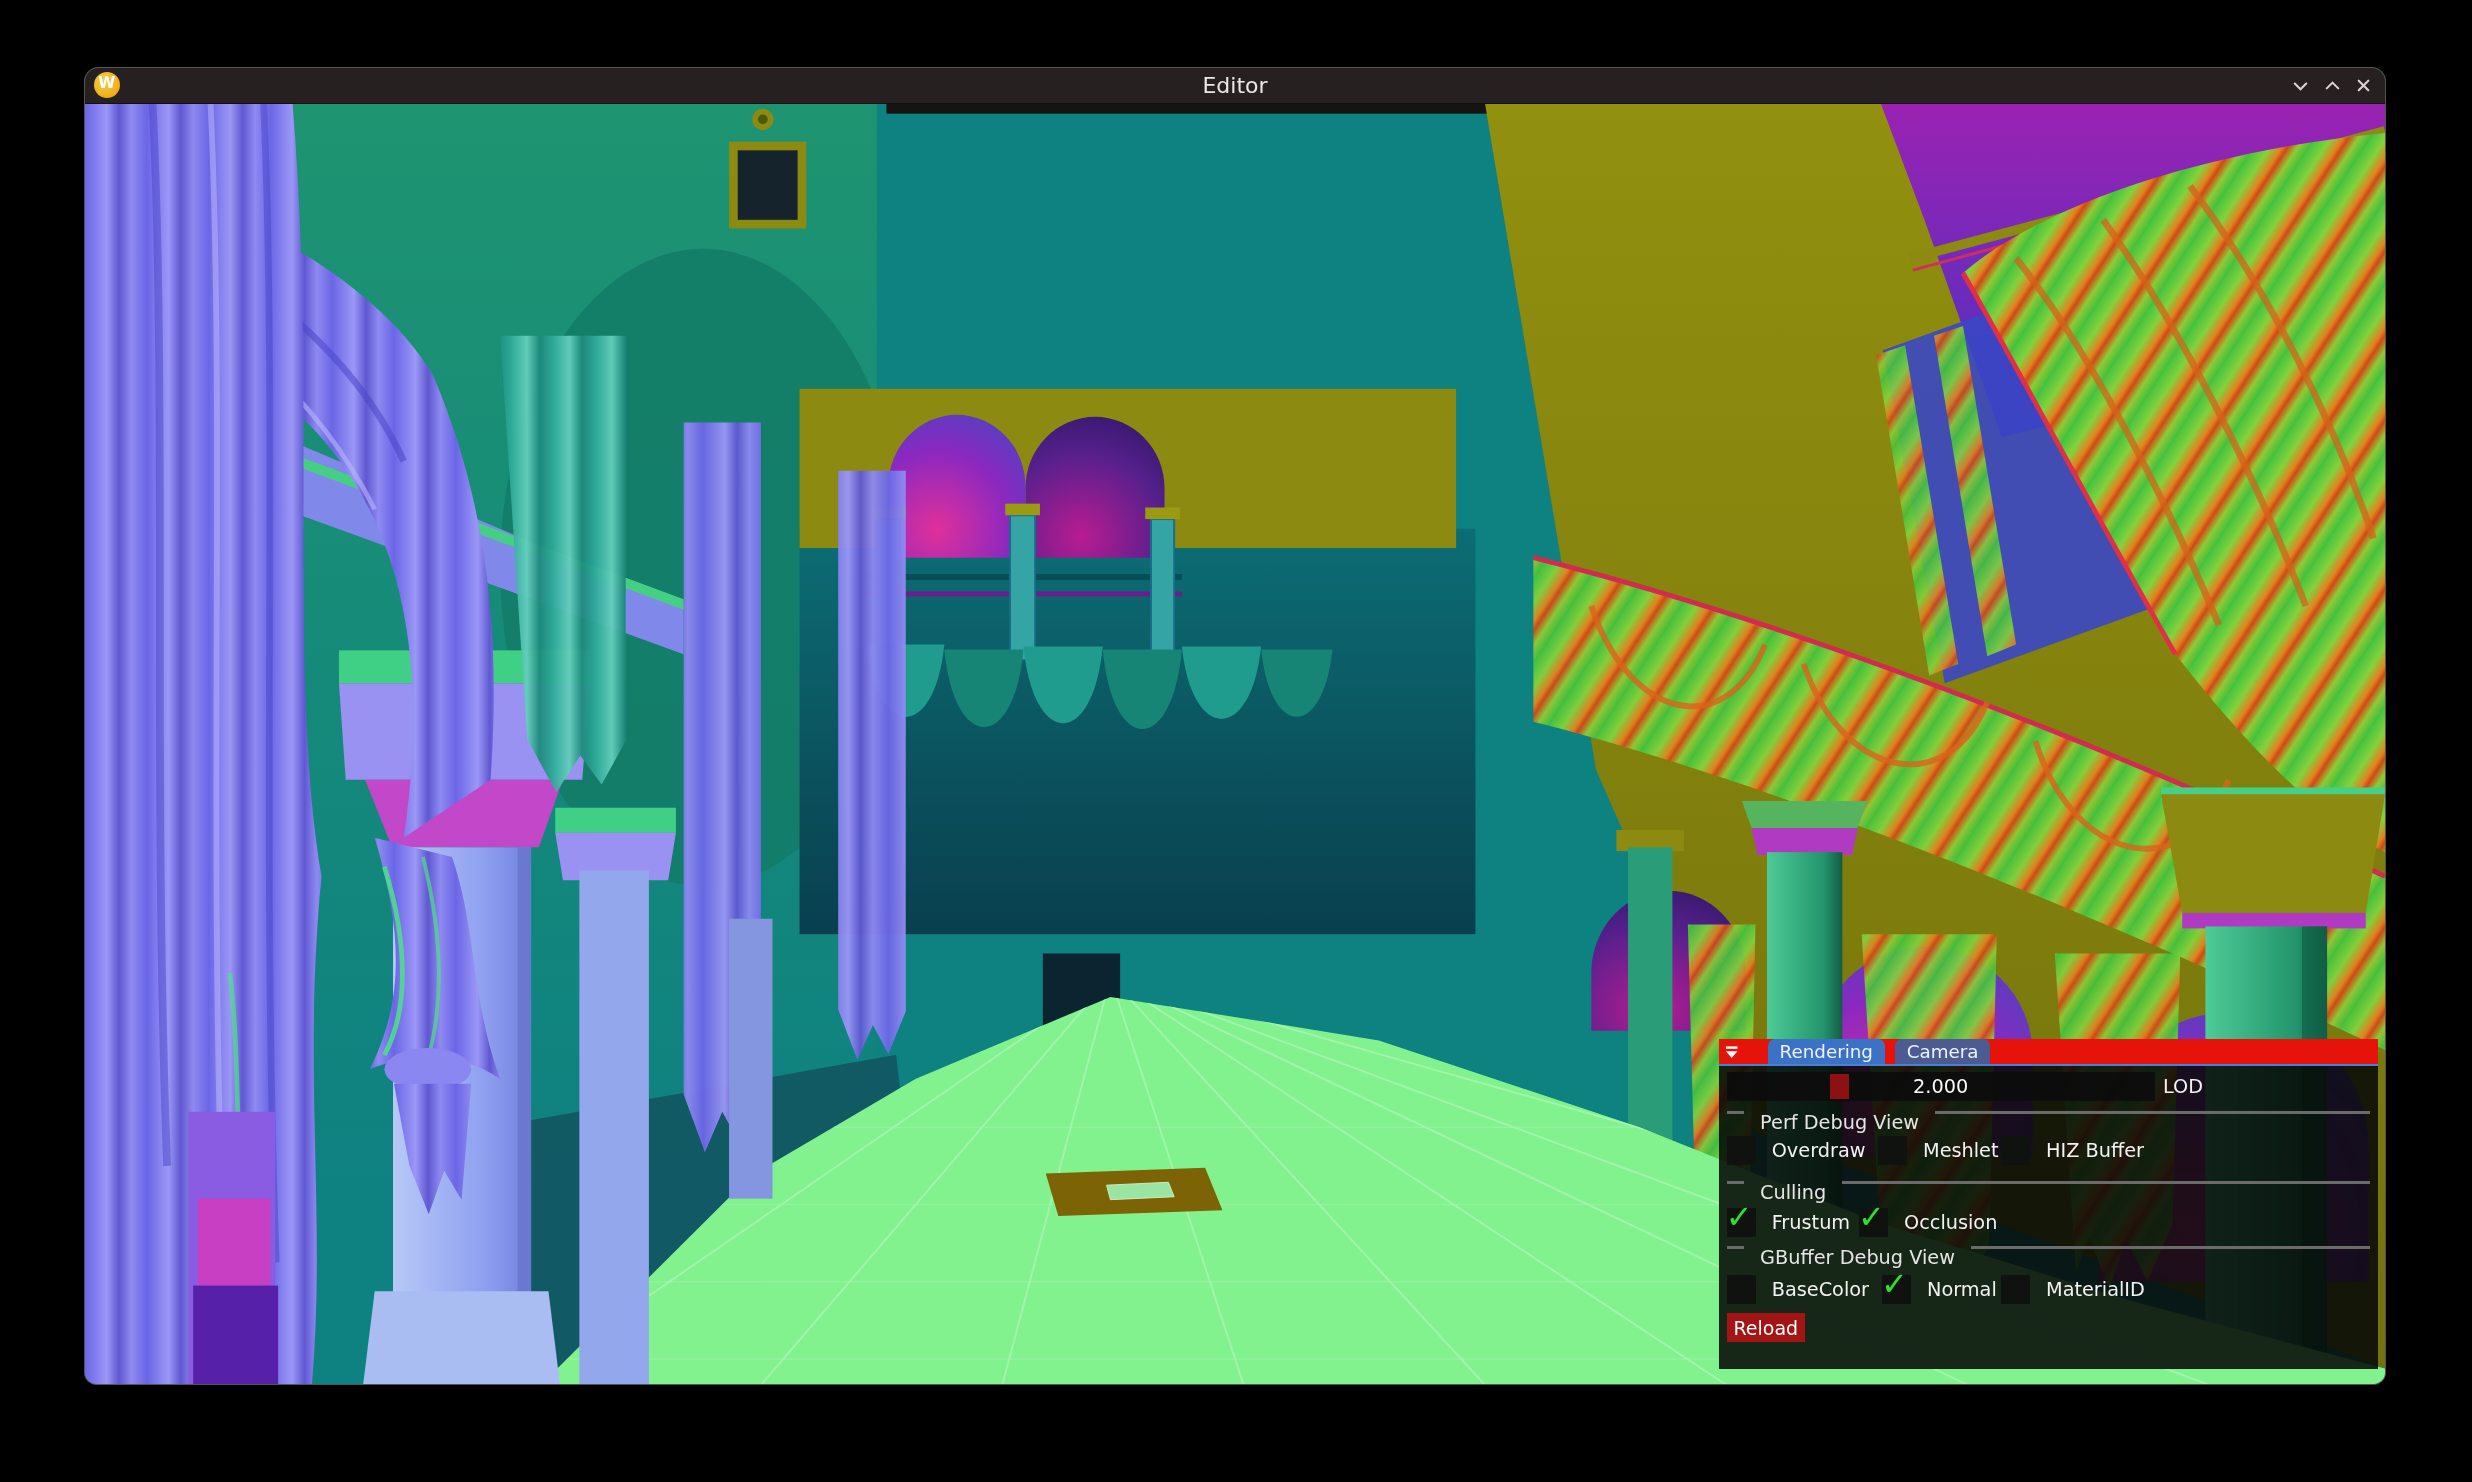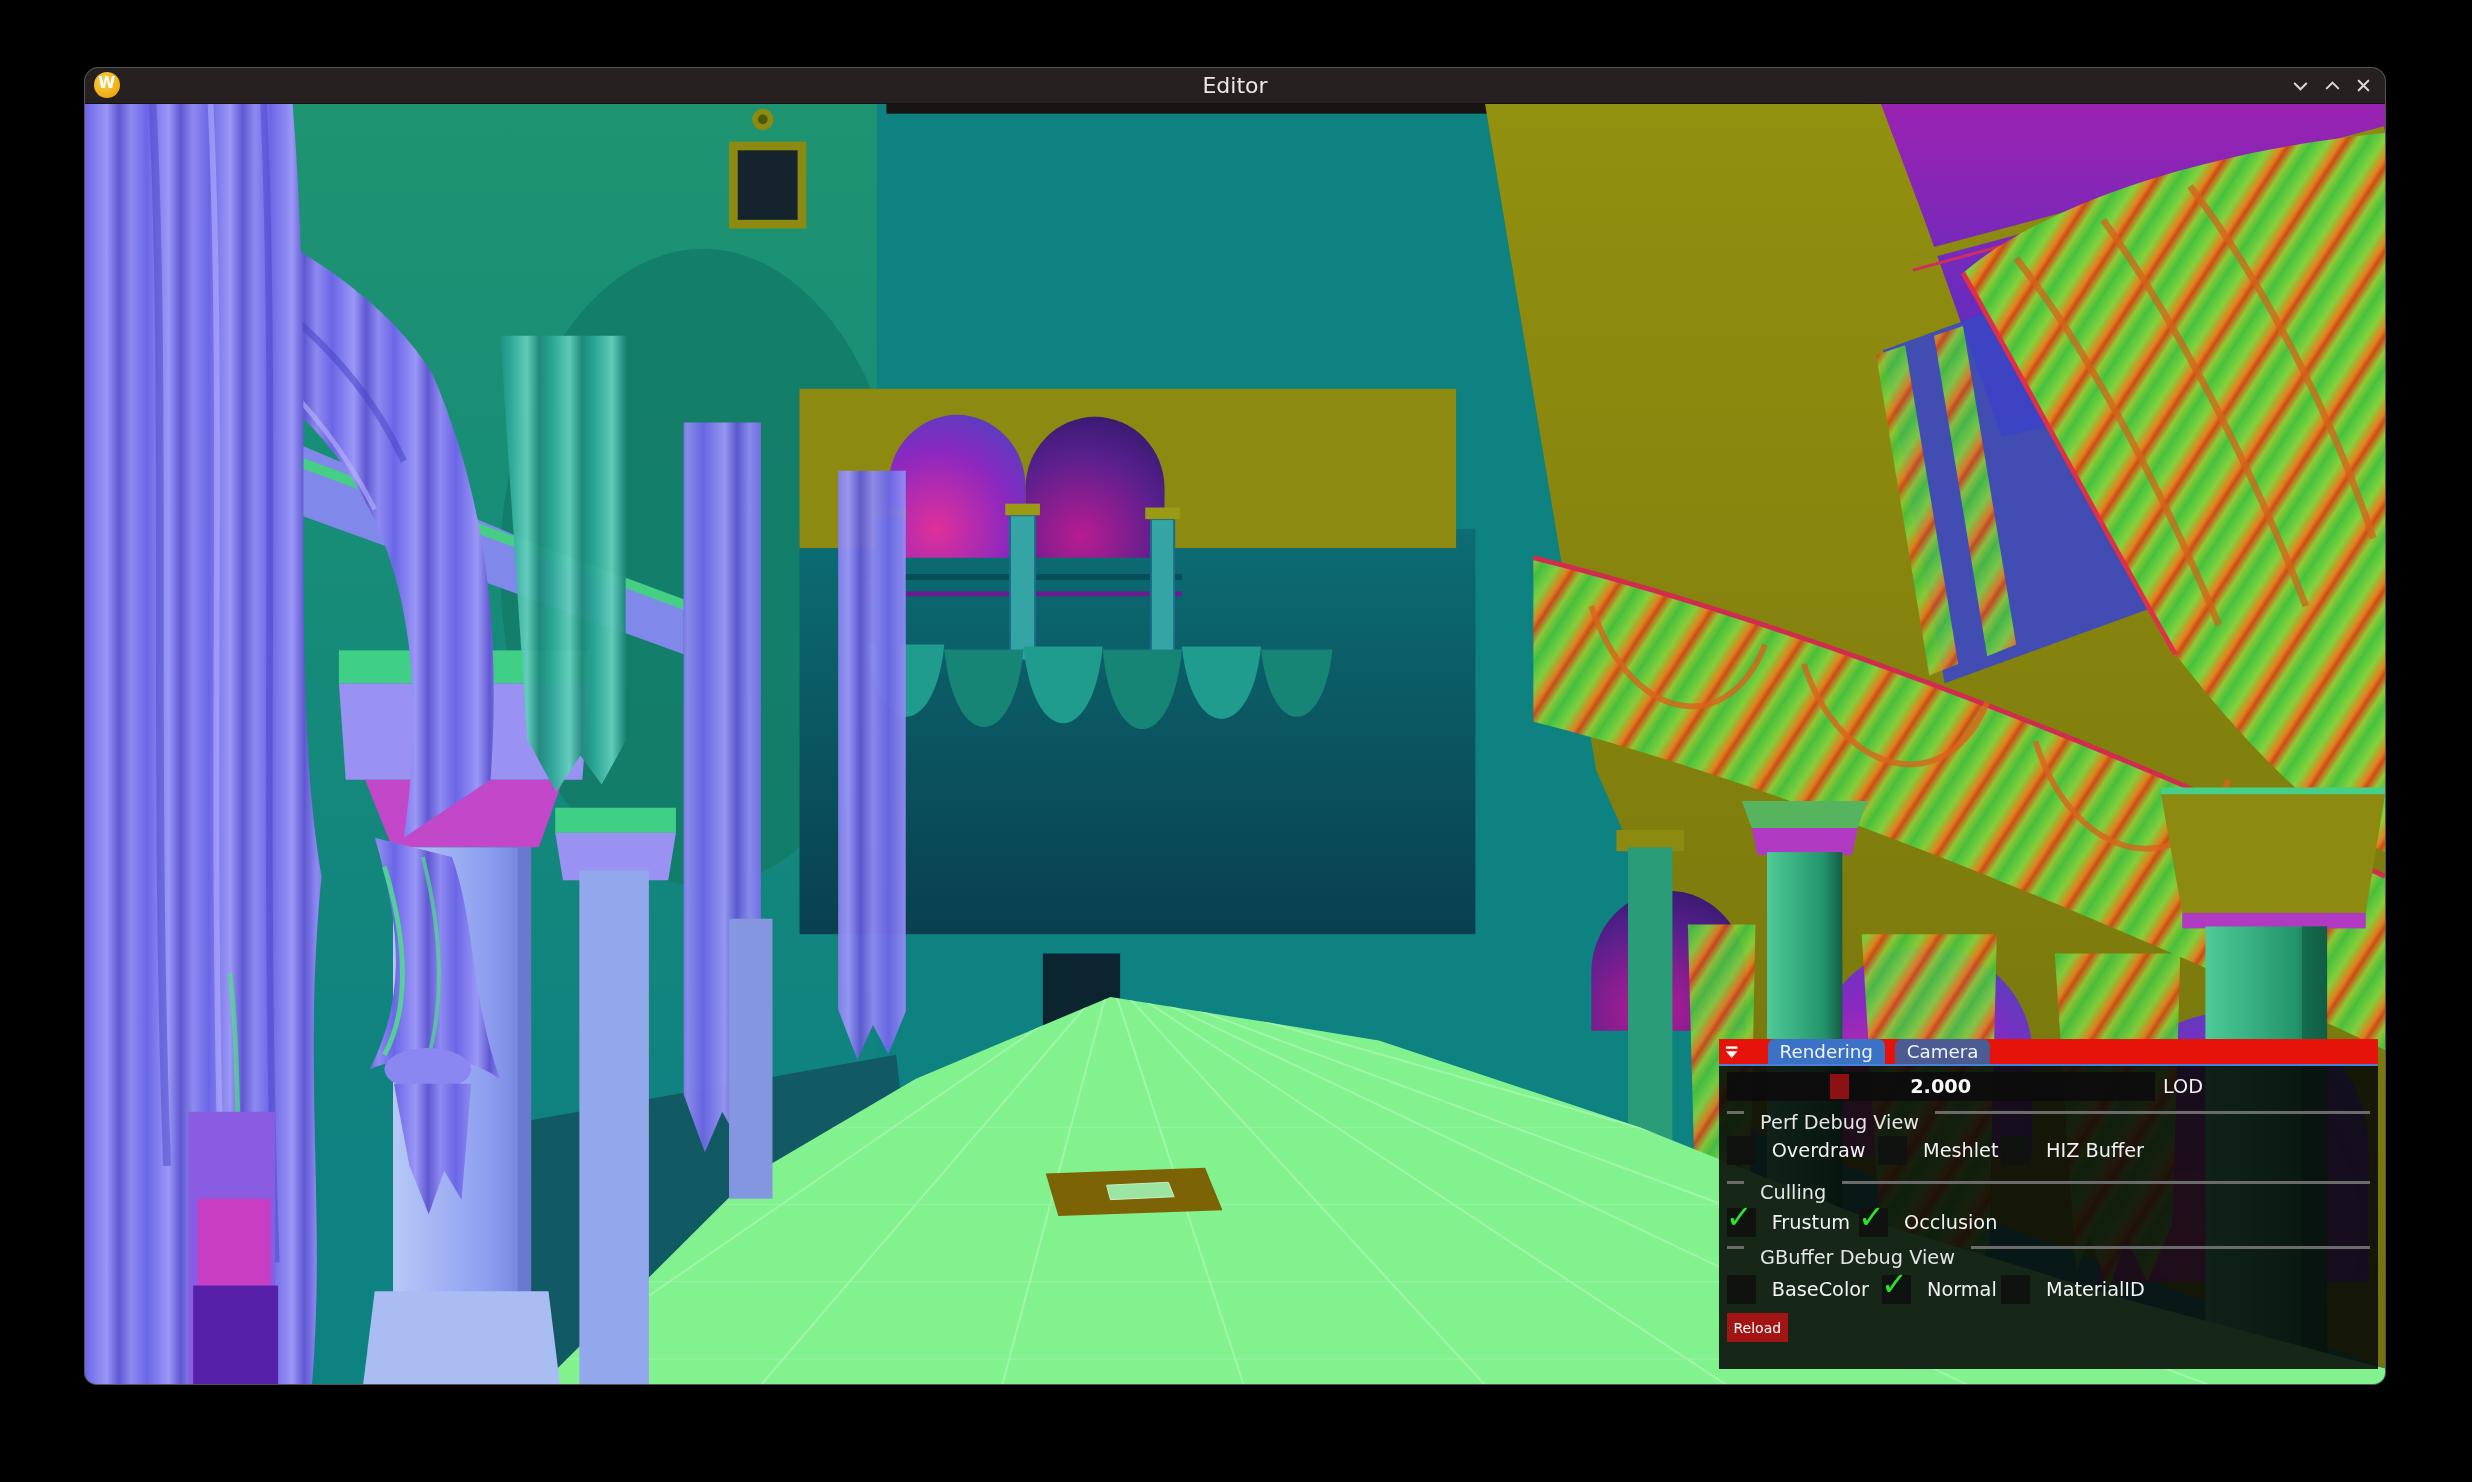--- a/index.html
+++ b/index.html
@@ -36,37 +36,37 @@
   .collapse{width:25px;height:25px;display:flex;align-items:center;justify-content:center;cursor:pointer;}
   .collapse svg{fill:#fff;}
   .tab{height:25px;line-height:26px;padding:0 11.6px;border-radius:6.8px 6.8px 0 0;font-size:18.3px;
        color:#eef3ff;cursor:pointer;}
   .tab.active{background:#3b72c6;margin-left:24px;}
   .tab.inactive{background:#4c5c92;margin-left:10.6px;text-align:center;}
   .tabline{position:absolute;left:0;right:0;top:25px;height:1.9px;background:#4a80d8;}
   .pbody{position:absolute;left:0;top:27px;right:0;bottom:0;background:rgba(7,9,7,.88);}
   .dragrow{position:absolute;left:0;top:5.8px;height:29px;right:0;}
   .dragfield{position:absolute;left:7.7px;top:0;width:428px;height:29px;background:rgba(13,12,12,.96);
-             cursor:ew-resize;font-weight:bold;}
+             cursor:ew-resize;}
   .dragval{position:absolute;left:0;right:0;top:0;height:29px;line-height:29px;text-align:center;color:#fafafa;}
   .grab{position:absolute;left:103px;top:1.9px;width:19.3px;height:25px;background:#8c1113;}
   .dlabel{position:absolute;left:444px;top:0;height:29px;line-height:29px;}
   .sep{position:absolute;left:7.7px;right:7.7px;height:19.3px;display:flex;align-items:flex-start;gap:16px;color:#e5e5e5;}
   .sep .stub{width:17.4px;height:2.9px;background:#6b6b6b;flex:none;}
   .sep .fill{flex:1;height:2.9px;background:#6b6b6b;}
   .sep .t{white-space:nowrap;}
   .cbrow{position:absolute;left:0;right:0;height:29px;}
   .cb{position:absolute;top:0;display:flex;align-items:center;gap:16px;cursor:pointer;}
   .box{width:29px;height:29px;background:#101210;position:relative;flex:none;}
   .box .check{display:none;position:absolute;left:-1px;top:-6.8px;color:#2be32b;
               font-size:32px;font-weight:700;line-height:1;}
   .box.checked .check{display:block;}
   .cbl{line-height:29px;}
   .reload{position:absolute;left:7.7px;top:247px;height:29px;padding:0 6.8px;background:#a31514;
-          border:none;color:#fff;font-size:14px;font-family:"DejaVu Sans",sans-serif;cursor:pointer;}
+          border:none;color:#fff;font-size:19px;font-family:"DejaVu Sans",sans-serif;cursor:pointer;}
 </style>
 </head>
 <body>
 
 <div class="window">
 
   <div class="titlebar">
     <div class="logo">
       <span>W</span>
     </div>

